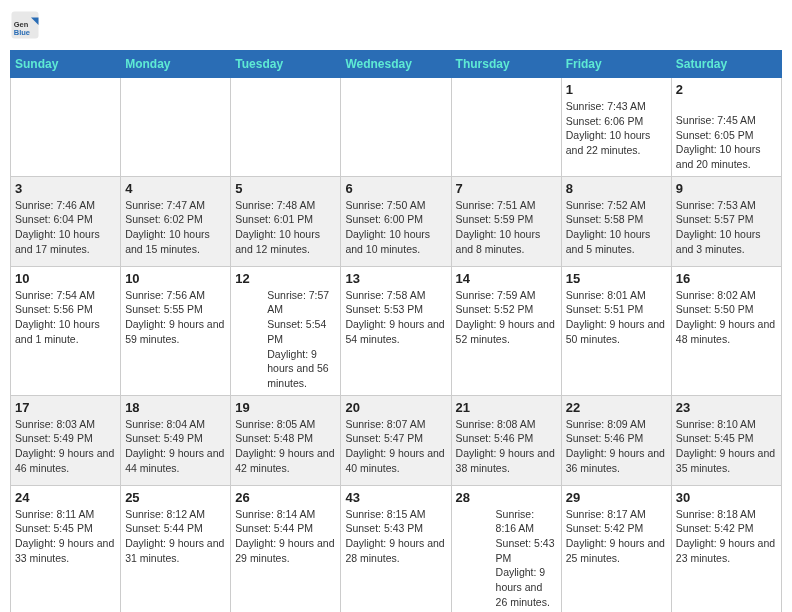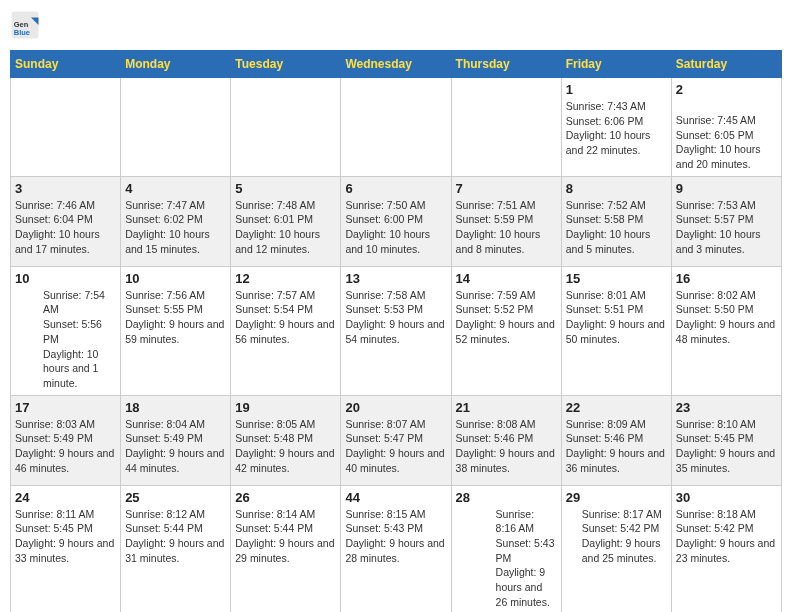--- a/index.html
+++ b/index.html
@@ -37,21 +37,21 @@
       font-size: 14px;
       color: #555;
     }
     table {
       width: 100%;
       border-collapse: collapse;
       font-size: 11px;
     }
     thead tr th {
       background-color: #2a6db5;
-      color: #fde047;
+      color: #5eead4;
       padding: 6px 4px;
       text-align: left;
       font-weight: bold;
       font-size: 12px;
       border: 1px solid #2a6db5;
     }
     tbody tr {
       background: #fff;
     }
     tbody tr:nth-child(even) {
@@ -177,33 +177,33 @@
         <td>
           <span class="day-num">9</span>
           <div class="cell-text" style="white-space: pre-line;">Sunrise: 7:53 AM
 Sunset: 5:57 PM
 Daylight: 10 hours and 3 minutes.</div>
         </td>
       </tr>
       <tr>
         <td>
           <span class="day-num">10</span>
-          <div class="cell-text" style="white-space: pre-line; margin-left: 28px;">Sunrise: 7:54 AM
+          <div class="cell-text" style="white-space: pre-line;">Sunrise: 7:54 AM
 Sunset: 5:56 PM
 Daylight: 10 hours and 1 minute.</div>
         </td>
         <td>
           <span class="day-num">10</span>
           <div class="cell-text" style="white-space: pre-line;">Sunrise: 7:56 AM
 Sunset: 5:55 PM
 Daylight: 9 hours and 59 minutes.</div>
         </td>
         <td>
           <span class="day-num">12</span>
-          <div class="cell-text" style="white-space: pre-line;">Sunrise: 7:57 AM
+          <div class="cell-text" style="white-space: pre-line; margin-left: 32px;">Sunrise: 7:57 AM
 Sunset: 5:54 PM
 Daylight: 9 hours and 56 minutes.</div>
         </td>
         <td>
           <span class="day-num">13</span>
           <div class="cell-text" style="white-space: pre-line;">Sunrise: 7:58 AM
 Sunset: 5:53 PM
 Daylight: 9 hours and 54 minutes.</div>
         </td>
         <td>
@@ -282,34 +282,34 @@
 Sunset: 5:44 PM
 Daylight: 9 hours and 31 minutes.</div>
         </td>
         <td>
           <span class="day-num">26</span>
           <div class="cell-text" style="white-space: pre-line;">Sunrise: 8:14 AM
 Sunset: 5:44 PM
 Daylight: 9 hours and 29 minutes.</div>
         </td>
         <td>
-          <span class="day-num">44</span>
+          <span class="day-num">43</span>
           <div class="cell-text" style="white-space: pre-line;">Sunrise: 8:15 AM
 Sunset: 5:43 PM
 Daylight: 9 hours and 28 minutes.</div>
         </td>
         <td>
           <span class="day-num">28</span>
           <div class="cell-text" style="white-space: pre-line; margin-left: 40px;">Sunrise: 8:16 AM
 Sunset: 5:43 PM
 Daylight: 9 hours and 26 minutes.</div>
         </td>
         <td>
           <span class="day-num">29</span>
-          <div class="cell-text" style="white-space: pre-line; margin-left: 16px;">Sunrise: 8:17 AM
+          <div class="cell-text" style="white-space: pre-line;">Sunrise: 8:17 AM
 Sunset: 5:42 PM
 Daylight: 9 hours and 25 minutes.</div>
         </td>
         <td>
           <span class="day-num">30</span>
           <div class="cell-text" style="white-space: pre-line;">Sunrise: 8:18 AM
 Sunset: 5:42 PM
 Daylight: 9 hours and 23 minutes.</div>
         </td>
       </tr>

